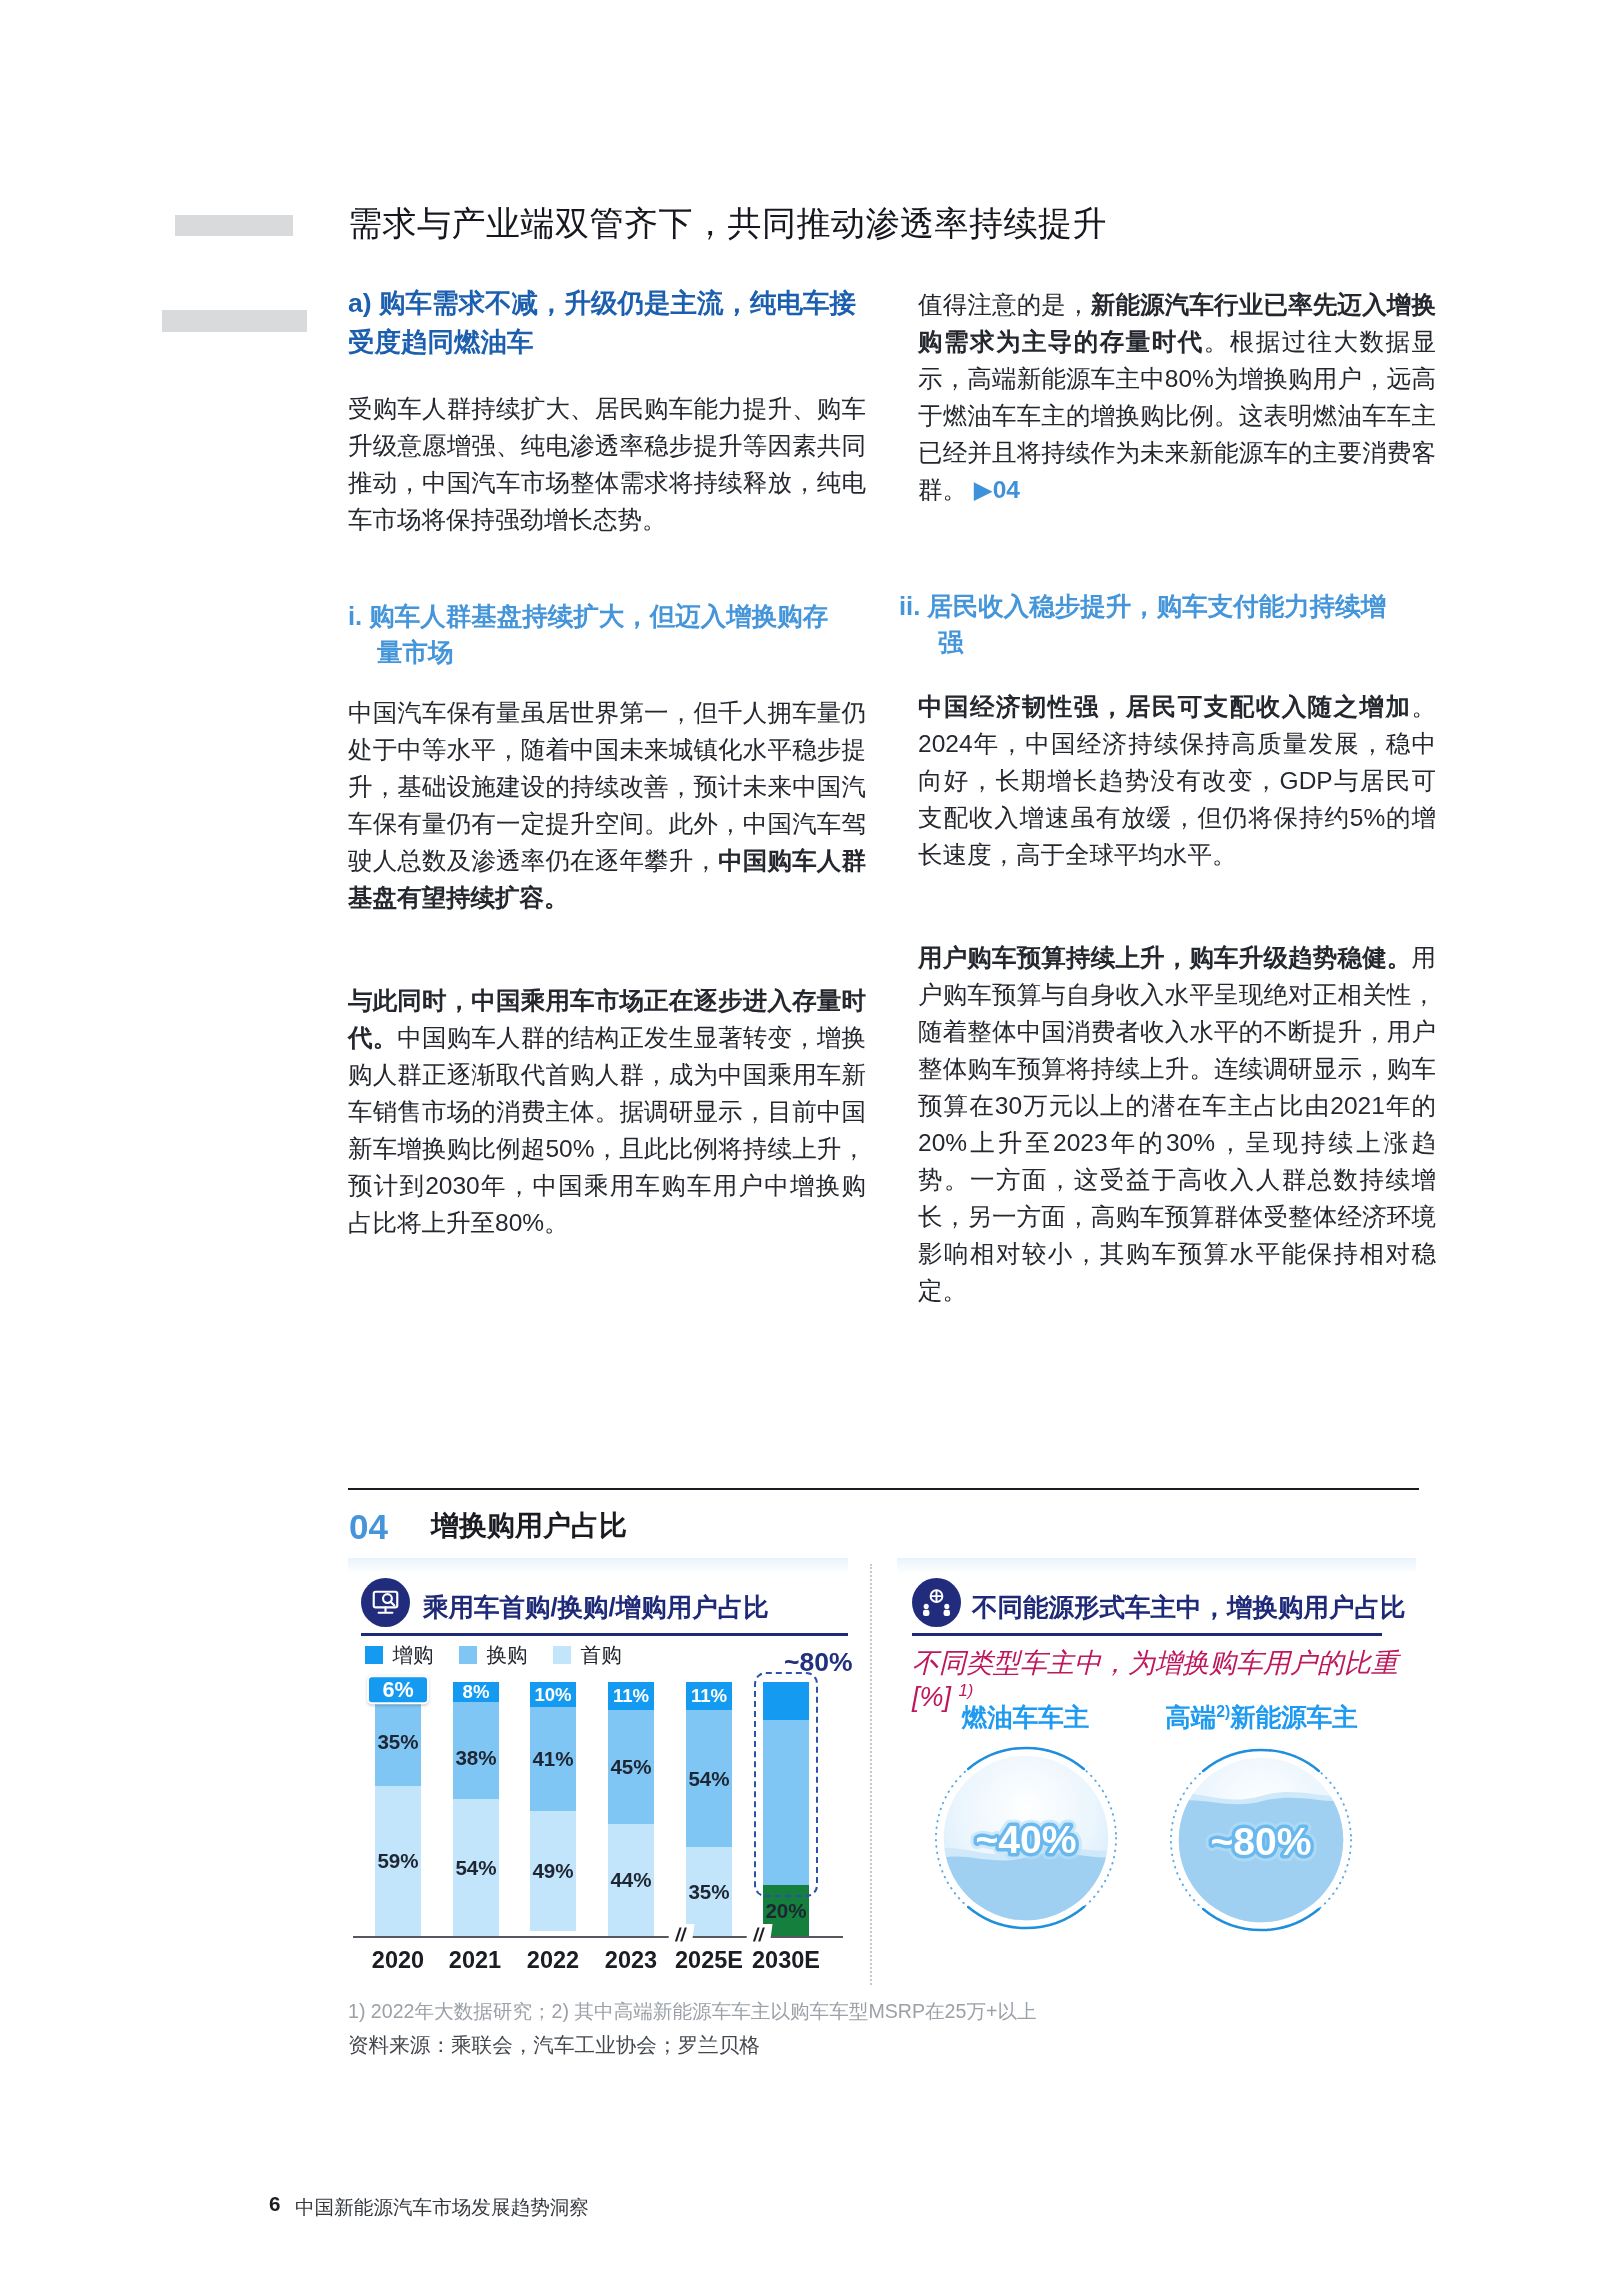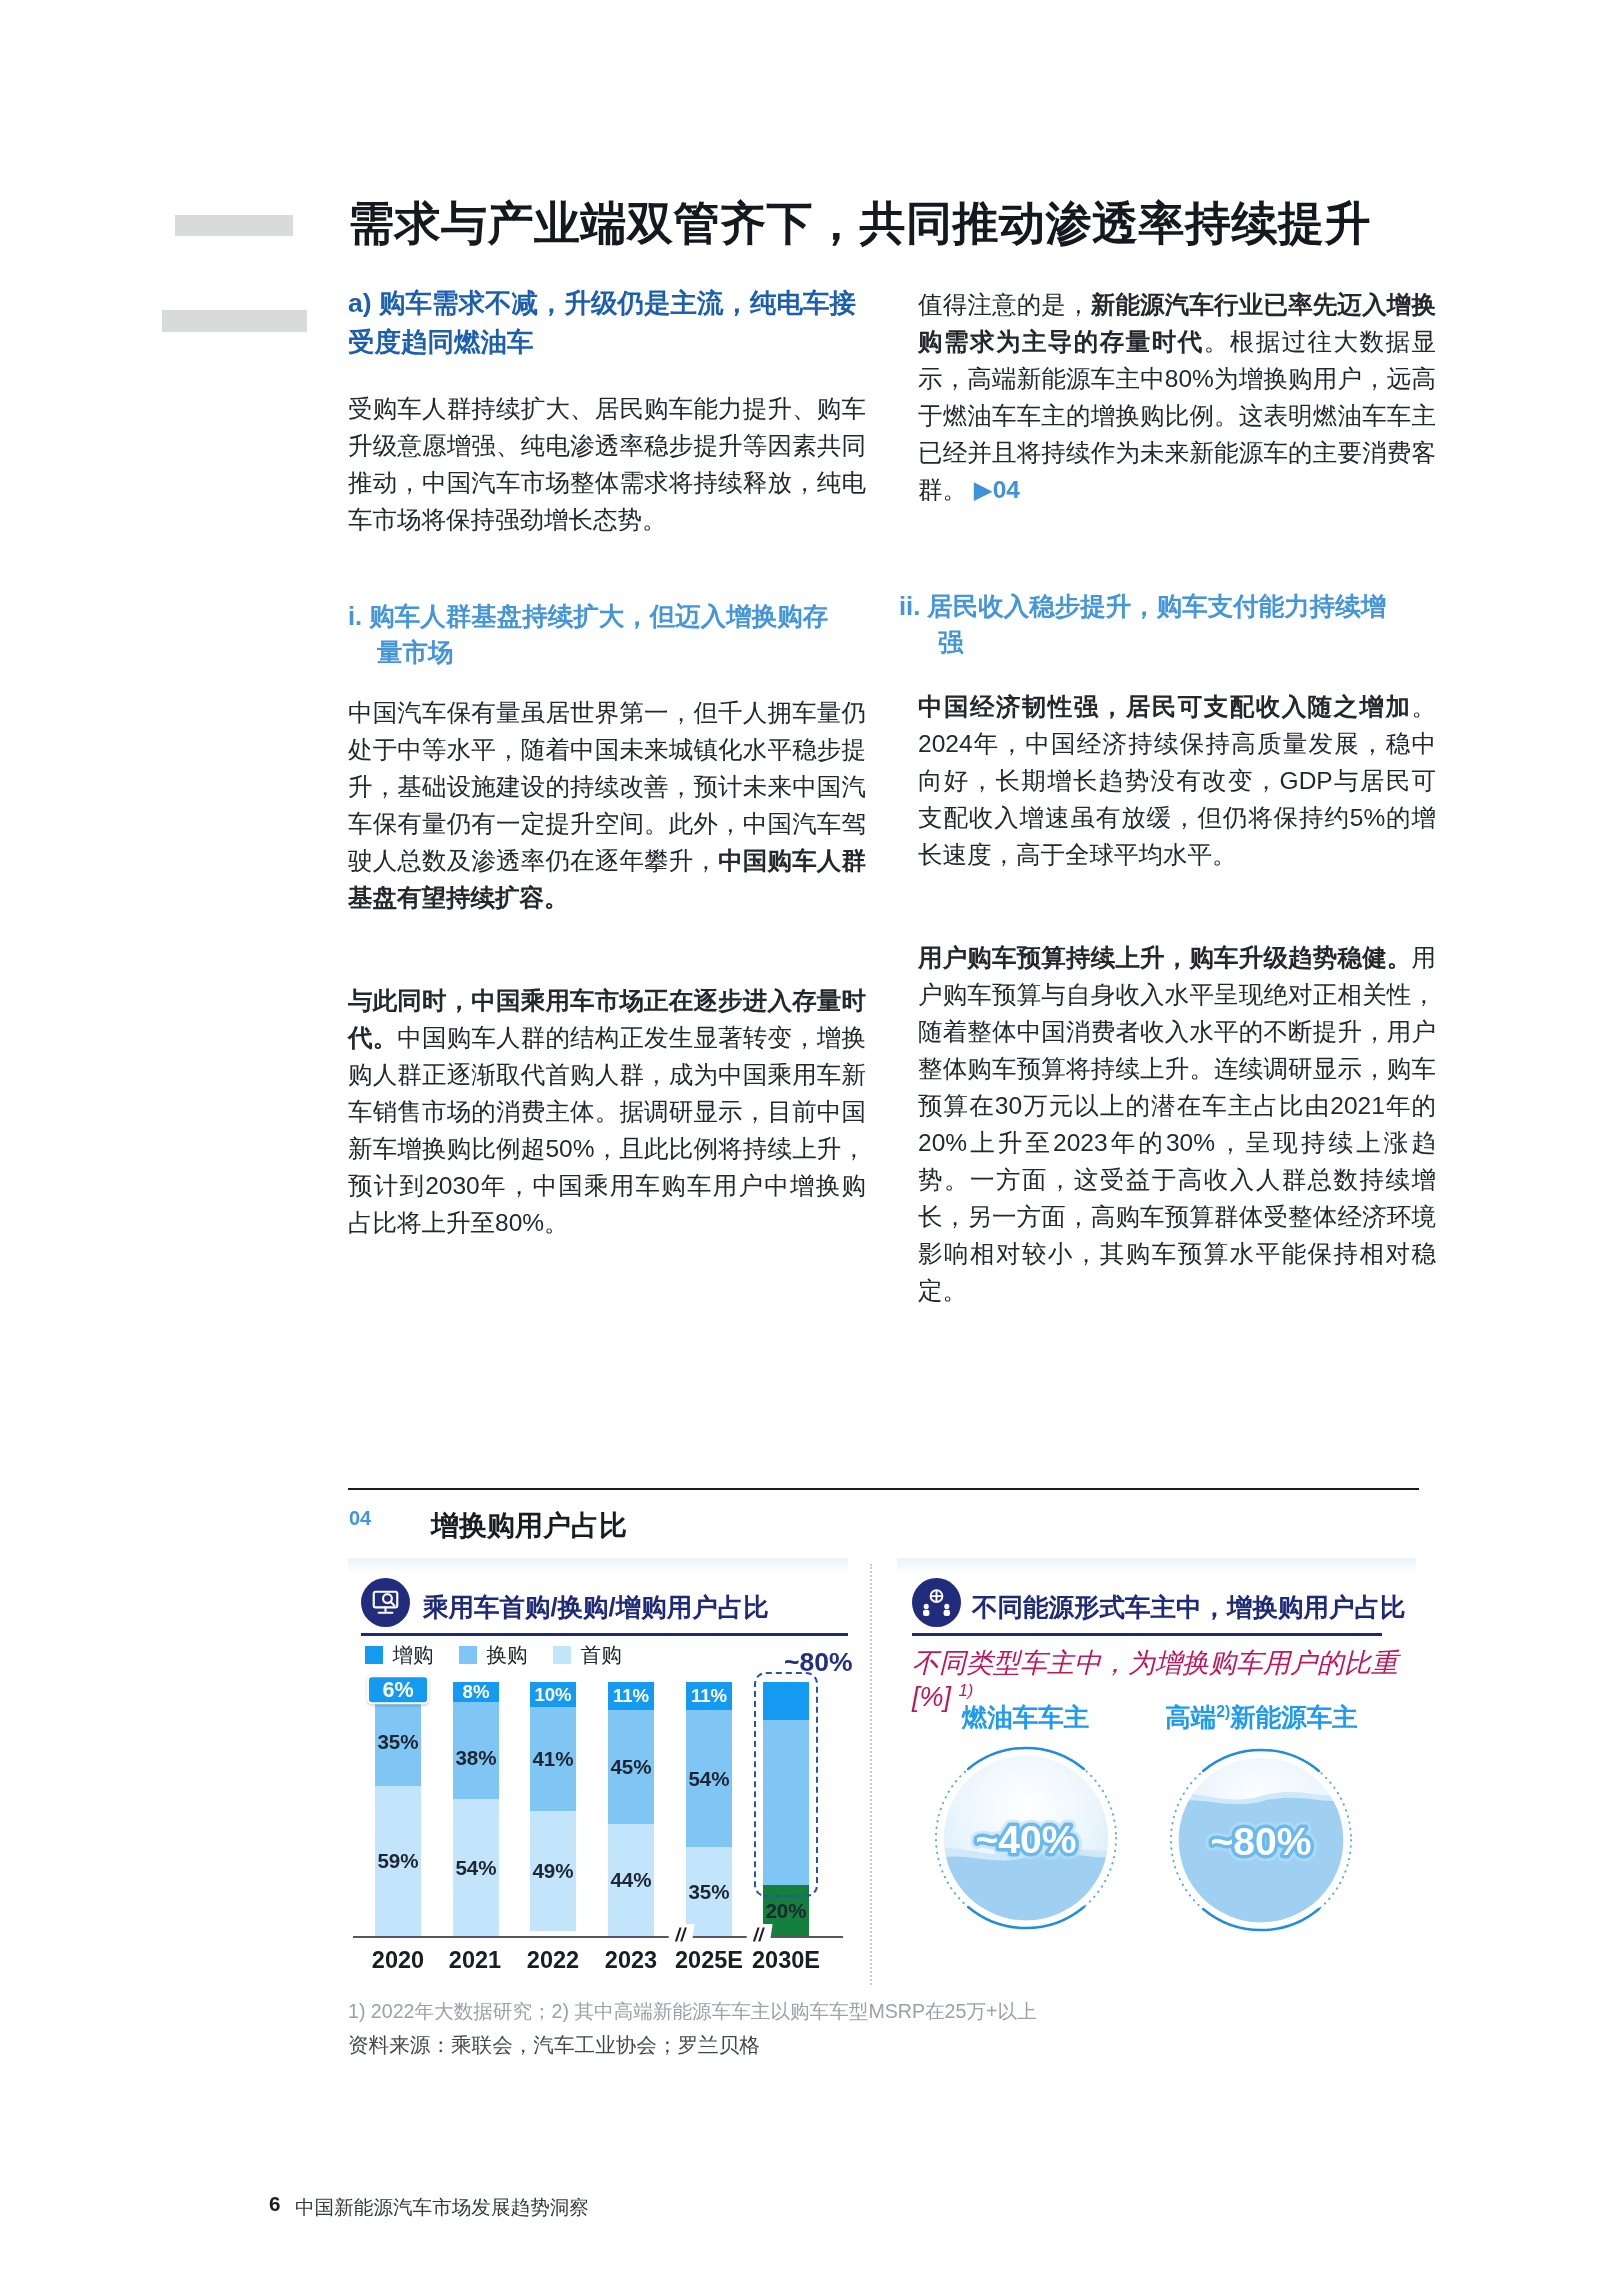--- a/index.html
+++ b/index.html
@@ -6,41 +6,41 @@
   .page{position:relative;width:1621px;height:2293px;background:#ffffff;overflow:hidden;
         font-family:"Liberation Sans","DejaVu Sans",sans-serif;}
   .abs{position:absolute;}
 
   
   .deco-bar{background:#d9dadc;}
   .bar1{left:175px;top:215px;width:118px;height:20.6px;}
   .bar2{left:162px;top:310px;width:145px;height:21.6px;}
 
   
-  .page-title{left:348px;top:202px;width:1078px;margin:0;font-size:46px;line-height:43px;
-              font-weight:700;color:#17181f;letter-spacing:0.5px;}
+  .page-title{left:348px;top:202px;width:1078px;margin:0;font-size:34px;line-height:43px;
+              font-weight:400;color:#17181f;letter-spacing:0.5px;}
 
   
   .col{width:518px;font-size:24.5px;line-height:37px;color:#24272e;text-align:justify;margin:0;}
   .lcol{left:348px;} .rcol{left:899px;margin-left:19px;}
   .p1{top:390px;} .p2{top:694px;} .p3{top:982px;}
   .p4{top:286px;} .p5{top:688px;} .p6{top:939px;}
   .b{font-weight:700;}
   .sup{vertical-align:super;font-size:0.62em;}
   .accent{color:#3f92d9;font-weight:700;}
 
   .heading-a{left:348px;top:284px;width:518px;margin:0;font-size:26.5px;line-height:39px;
              font-weight:800;color:#1c5fae;}
   .subhead{width:465px;margin:0;font-size:25.5px;line-height:36px;font-weight:800;color:#4495da;}
   .heading-i{left:348px;top:598px;padding-left:29px;text-indent:-29px;}
   .heading-ii{left:899px;top:588px;padding-left:39px;text-indent:-39px;}
 
   
   .fig-rule{left:348px;top:1488px;width:1071px;height:2px;background:#1b1c22;}
-  .fig-num{left:349px;top:1507px;font-size:20px;font-weight:800;color:#4495da;}
+  .fig-num{left:349px;top:1507px;font-size:35px;font-weight:800;color:#4495da;}
   .fig-title{left:431px;top:1507px;font-size:28px;font-weight:800;color:#1b1c22;}
 
   .panel-band{height:15.7px;background:linear-gradient(#e9f3fc,#ffffff);}
   .band-l{left:348px;top:1558px;width:500px;}
   .band-r{left:897px;top:1558px;width:519px;}
 
   .chart-icon{width:49px;height:49px;}
   .icon-l{left:361px;top:1578px;}
   .icon-r{left:912px;top:1578px;}
   .panel-title{font-size:25.5px;font-weight:800;color:#1e2a78;}

